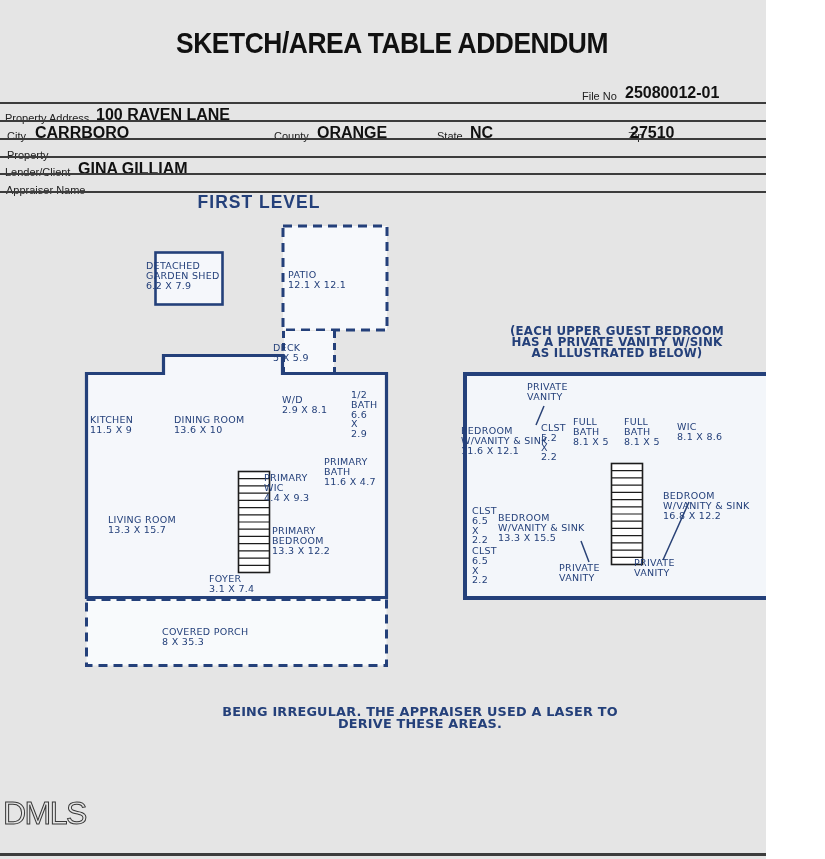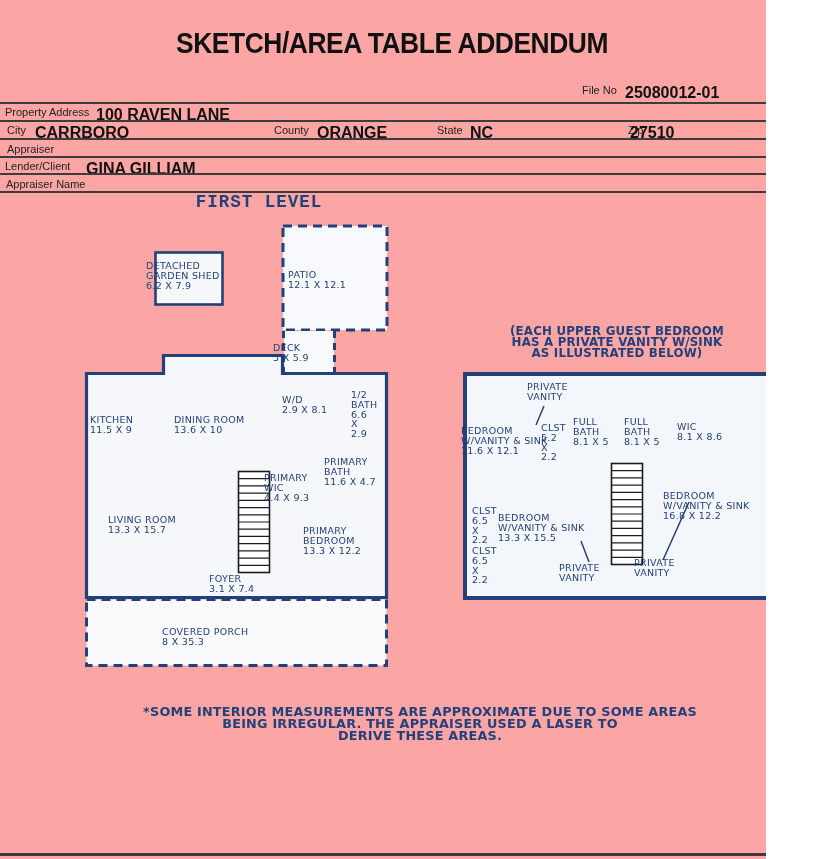--- a/index.html
+++ b/index.html
@@ -1,29 +1,29 @@
 <!DOCTYPE html>
 <html><head>
 <meta charset="utf-8">
 <style>
   html,body{margin:0;padding:0;background:#ffffff;}
-  .page{position:relative;width:766px;height:859px;background:#fca5a5;overflow:hidden;
+  .page{position:relative;width:766px;height:859px;background:#e5e5e5;overflow:hidden;
         font-family:"Liberation Sans",sans-serif;color:#1d1d1d;}
   svg.sketch{position:absolute;left:0;top:0;pointer-events:none;}
 
   
   .doc-title{position:absolute;left:112px;top:26px;width:560px;text-align:center;
              font-size:30px;font-weight:bold;letter-spacing:-0.5px;color:#111;
              transform:scaleX(0.88);transform-origin:center;white-space:nowrap;}
   .hline{position:absolute;left:0;width:825px;height:2px;background:#3c3c3c;}
-  .flabel{position:absolute;font-size:11px;color:#222;white-space:nowrap;}
+  .flabel{position:absolute;font-size:11px;color:#222;white-space:nowrap;margin-top:6px;}
   .fvalue{position:absolute;font-size:16px;font-weight:bold;color:#111;white-space:nowrap;}
 
   
-  .lvl-title{position:absolute;transform:translateX(-50%);font-family:Liberation Mono, monospace;
+  .lvl-title{position:absolute;transform:translateX(-50%);font-family:Liberation Sans, sans-serif;
              font-weight:bold;font-size:17.5px;color:#24407a;letter-spacing:1px;white-space:nowrap;}
   .lvl-sub{position:absolute;transform:translateX(-50%);text-align:center;
            font-family:"DejaVu Sans",sans-serif;font-weight:bold;font-size:11.8px;
            line-height:11.2px;color:#24407a;letter-spacing:0.2px;white-space:nowrap;}
   .room{position:absolute;transform:translateX(-50%);
         font-family:"DejaVu Sans",sans-serif;font-size:9.5px;line-height:9.8px;
         letter-spacing:0.3px;color:#24407a;}
   .room span{display:block;}
   .stack{word-spacing:60px;}
   .footnote{position:absolute;left:420px;top:706px;width:600px;transform:translateX(-50%);
@@ -80,26 +80,26 @@
   <span class="flabel" style="left:7px;top:124px">City</span>
   <span class="fvalue" style="left:35px;top:124px">CARRBORO</span>
   <span class="flabel" style="left:274px;top:124px">County</span>
   <span class="fvalue" style="left:317px;top:124px">ORANGE</span>
   <span class="flabel" style="left:437px;top:124px">State</span>
   <span class="fvalue" style="left:470px;top:124px">NC</span>
   <span class="flabel" style="left:628px;top:124px">Zip</span>
   <span class="fvalue" style="left:630px;top:124px">27510</span>
 
   <div class="hline" style="top:138px"></div>
-  <span class="flabel" style="left:7px;top:143px">Appraiser</span>
+  <span class="flabel" style="left:7px;top:143px">Property</span>
   <span class="fvalue" style="left:70px;top:143px"></span>
 
   <div class="hline" style="top:156px"></div>
   <span class="flabel" style="left:5px;top:160px">Lender/Client</span>
-  <span class="fvalue" style="left:86px;top:160px">GINA GILLIAM</span>
+  <span class="fvalue" style="left:78px;top:160px">GINA GILLIAM</span>
 
   <div class="hline" style="top:173px"></div>
   <span class="flabel" style="left:6px;top:178px">Appraiser Name</span>
   <span class="fvalue" style="left:110px;top:178px"></span>
 
   <div class="hline" style="top:191px"></div>
 
   <div class="lvl-title" style="left:259px;top:192px">FIRST LEVEL</div>
 
   <div class="room" style="left:188px;top:261px;width:84px">
@@ -135,21 +135,21 @@
     <span>11.6 X 4.7</span>
   </div>
   <div class="room" style="left:295px;top:473px;width:62px">
     <span>PRIMARY WIC</span>
     <span>4.4 X 9.3</span>
   </div>
   <div class="room" style="left:163px;top:515px;width:110px">
     <span>LIVING ROOM</span>
     <span>13.3 X 15.7</span>
   </div>
-  <div class="room" style="left:340px;top:526px;width:74px">
+  <div class="room" style="left:309px;top:526px;width:74px">
     <span>PRIMARY BEDROOM</span>
     <span>13.3 X 12.2</span>
   </div>
   <div class="room" style="left:244px;top:574px;width:70px">
     <span>FOYER</span>
     <span>3.1 X 7.4</span>
   </div>
   <div class="room" style="left:237px;top:627px;width:150px">
     <span>COVERED PORCH</span>
     <span>8 X 35.3</span>
@@ -201,20 +201,20 @@
     <span>16.8 X 12.2</span>
   </div>
   <div class="room" style="left:589px;top:563px;width:60px">
     <span>PRIVATE VANITY</span>
   </div>
   <div class="room" style="left:664px;top:558px;width:60px">
     <span>PRIVATE VANITY</span>
   </div>
 
   <div class="footnote">
-    <div>*SOME INTERIOR MEASUREMENTS ARE APPROXIMATE DUE TO SOME AREAS</div>
     <div>BEING IRREGULAR.  THE APPRAISER USED A LASER TO</div>
     <div>DERIVE THESE AREAS.</div>
   </div>
 
+  <div class="logo">DMLS</div>
   <div class="bottom-line"></div>
 
 </div>
 
 </body></html>

